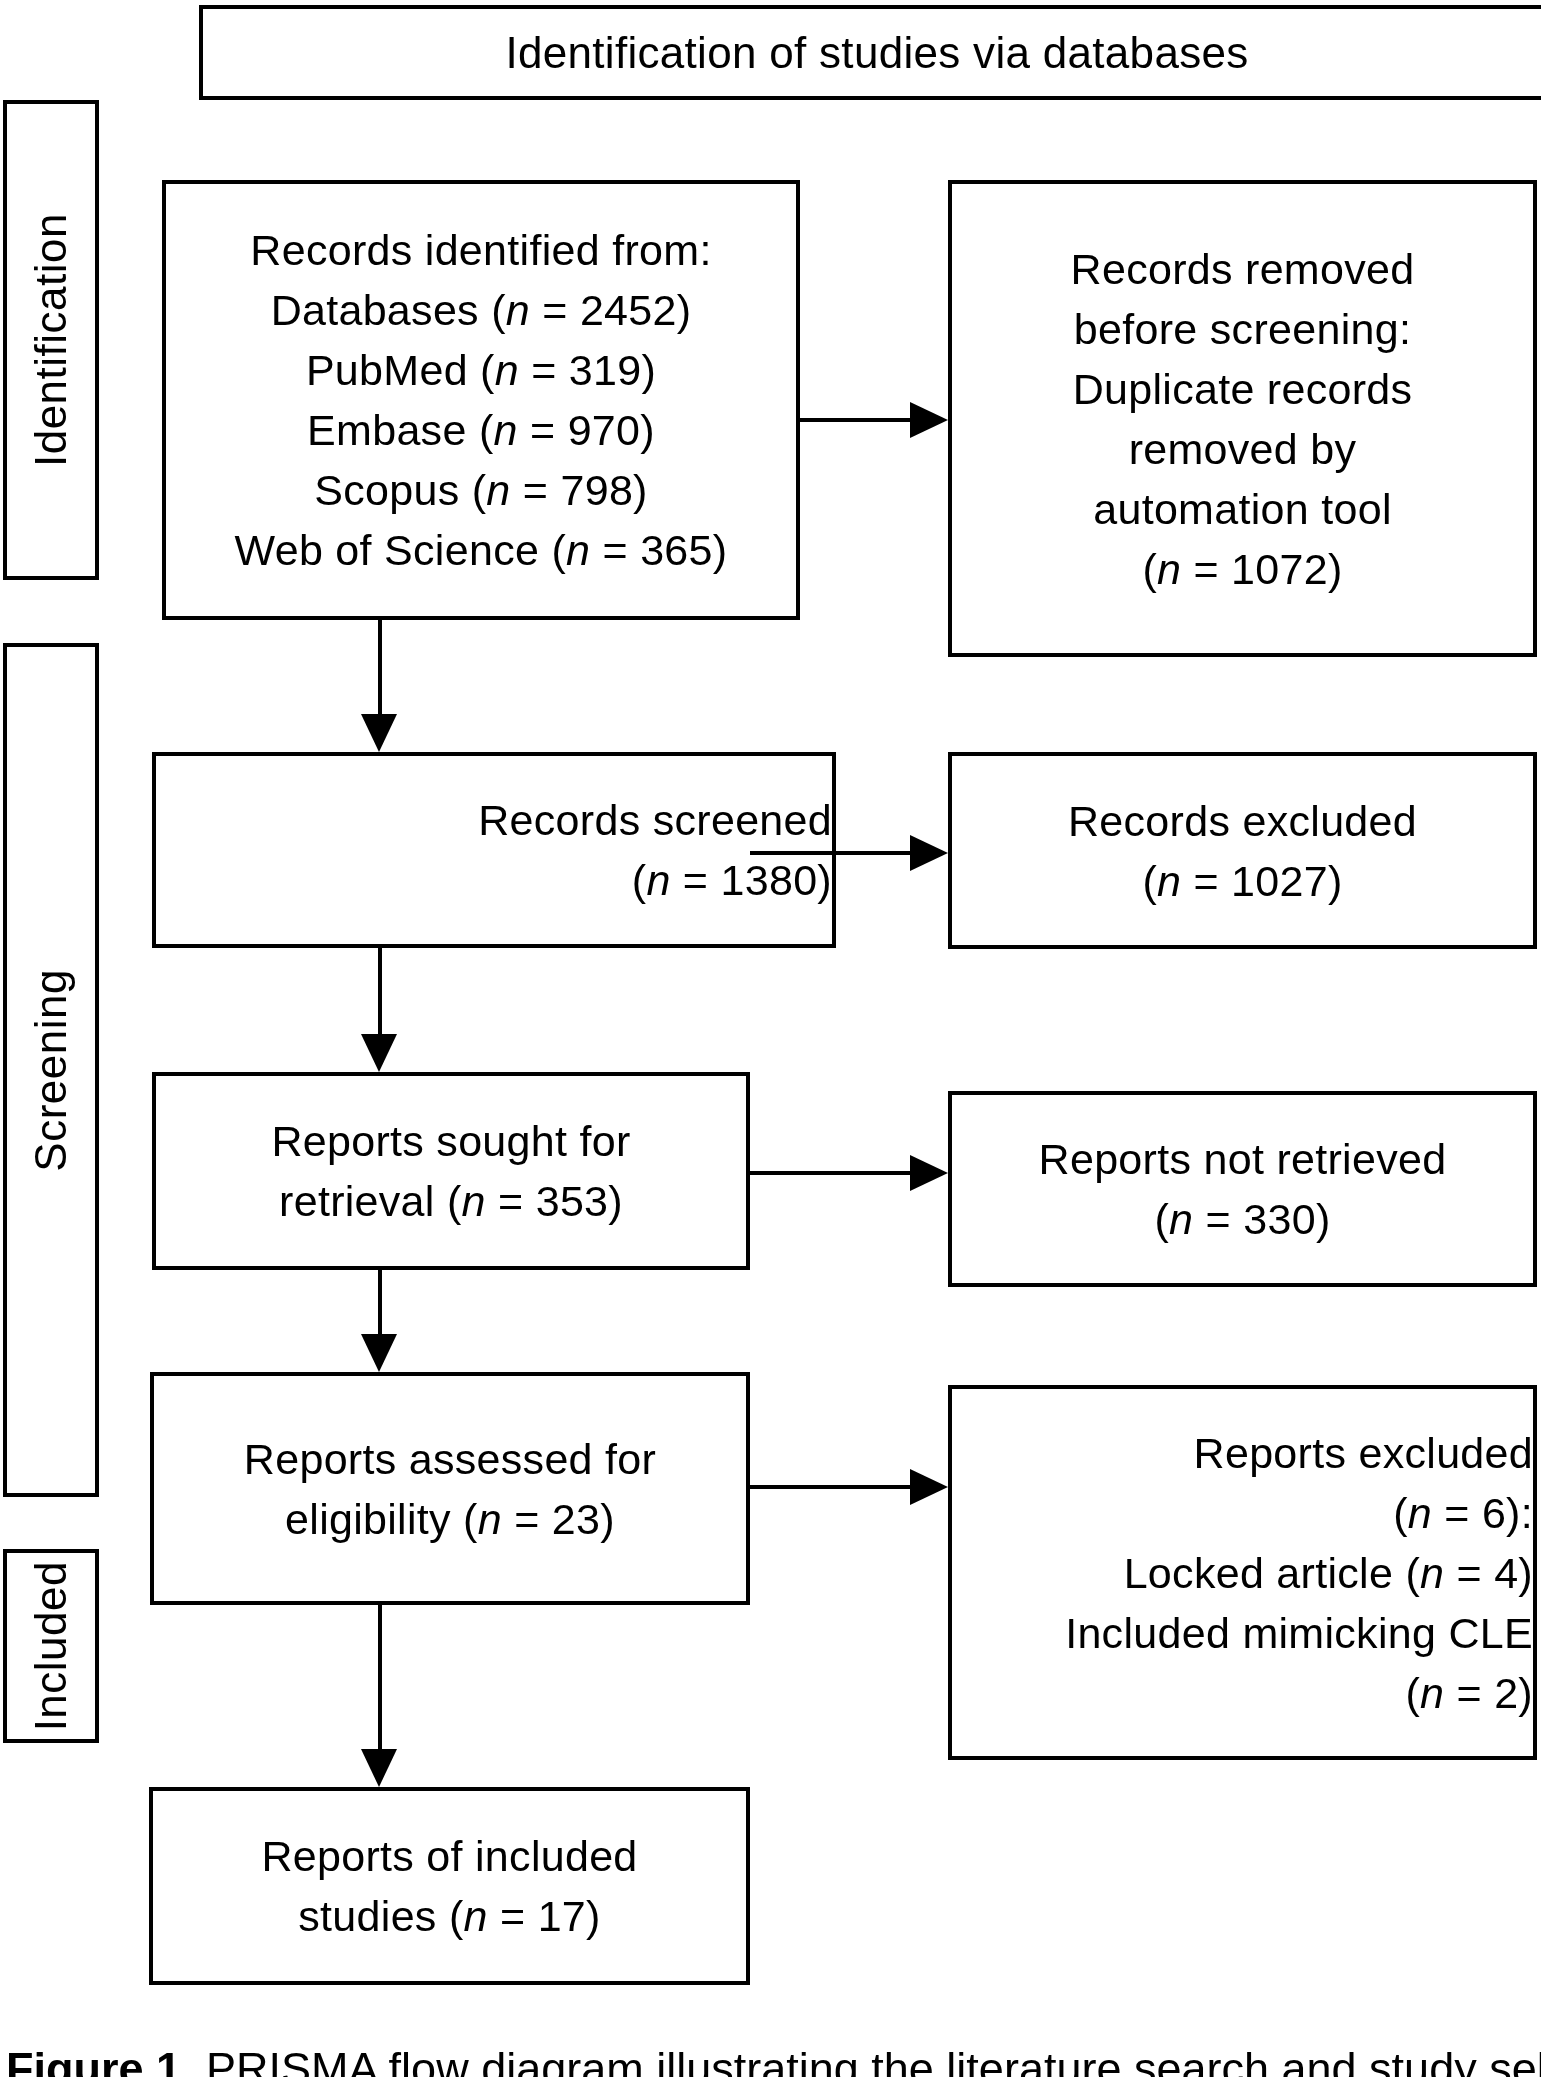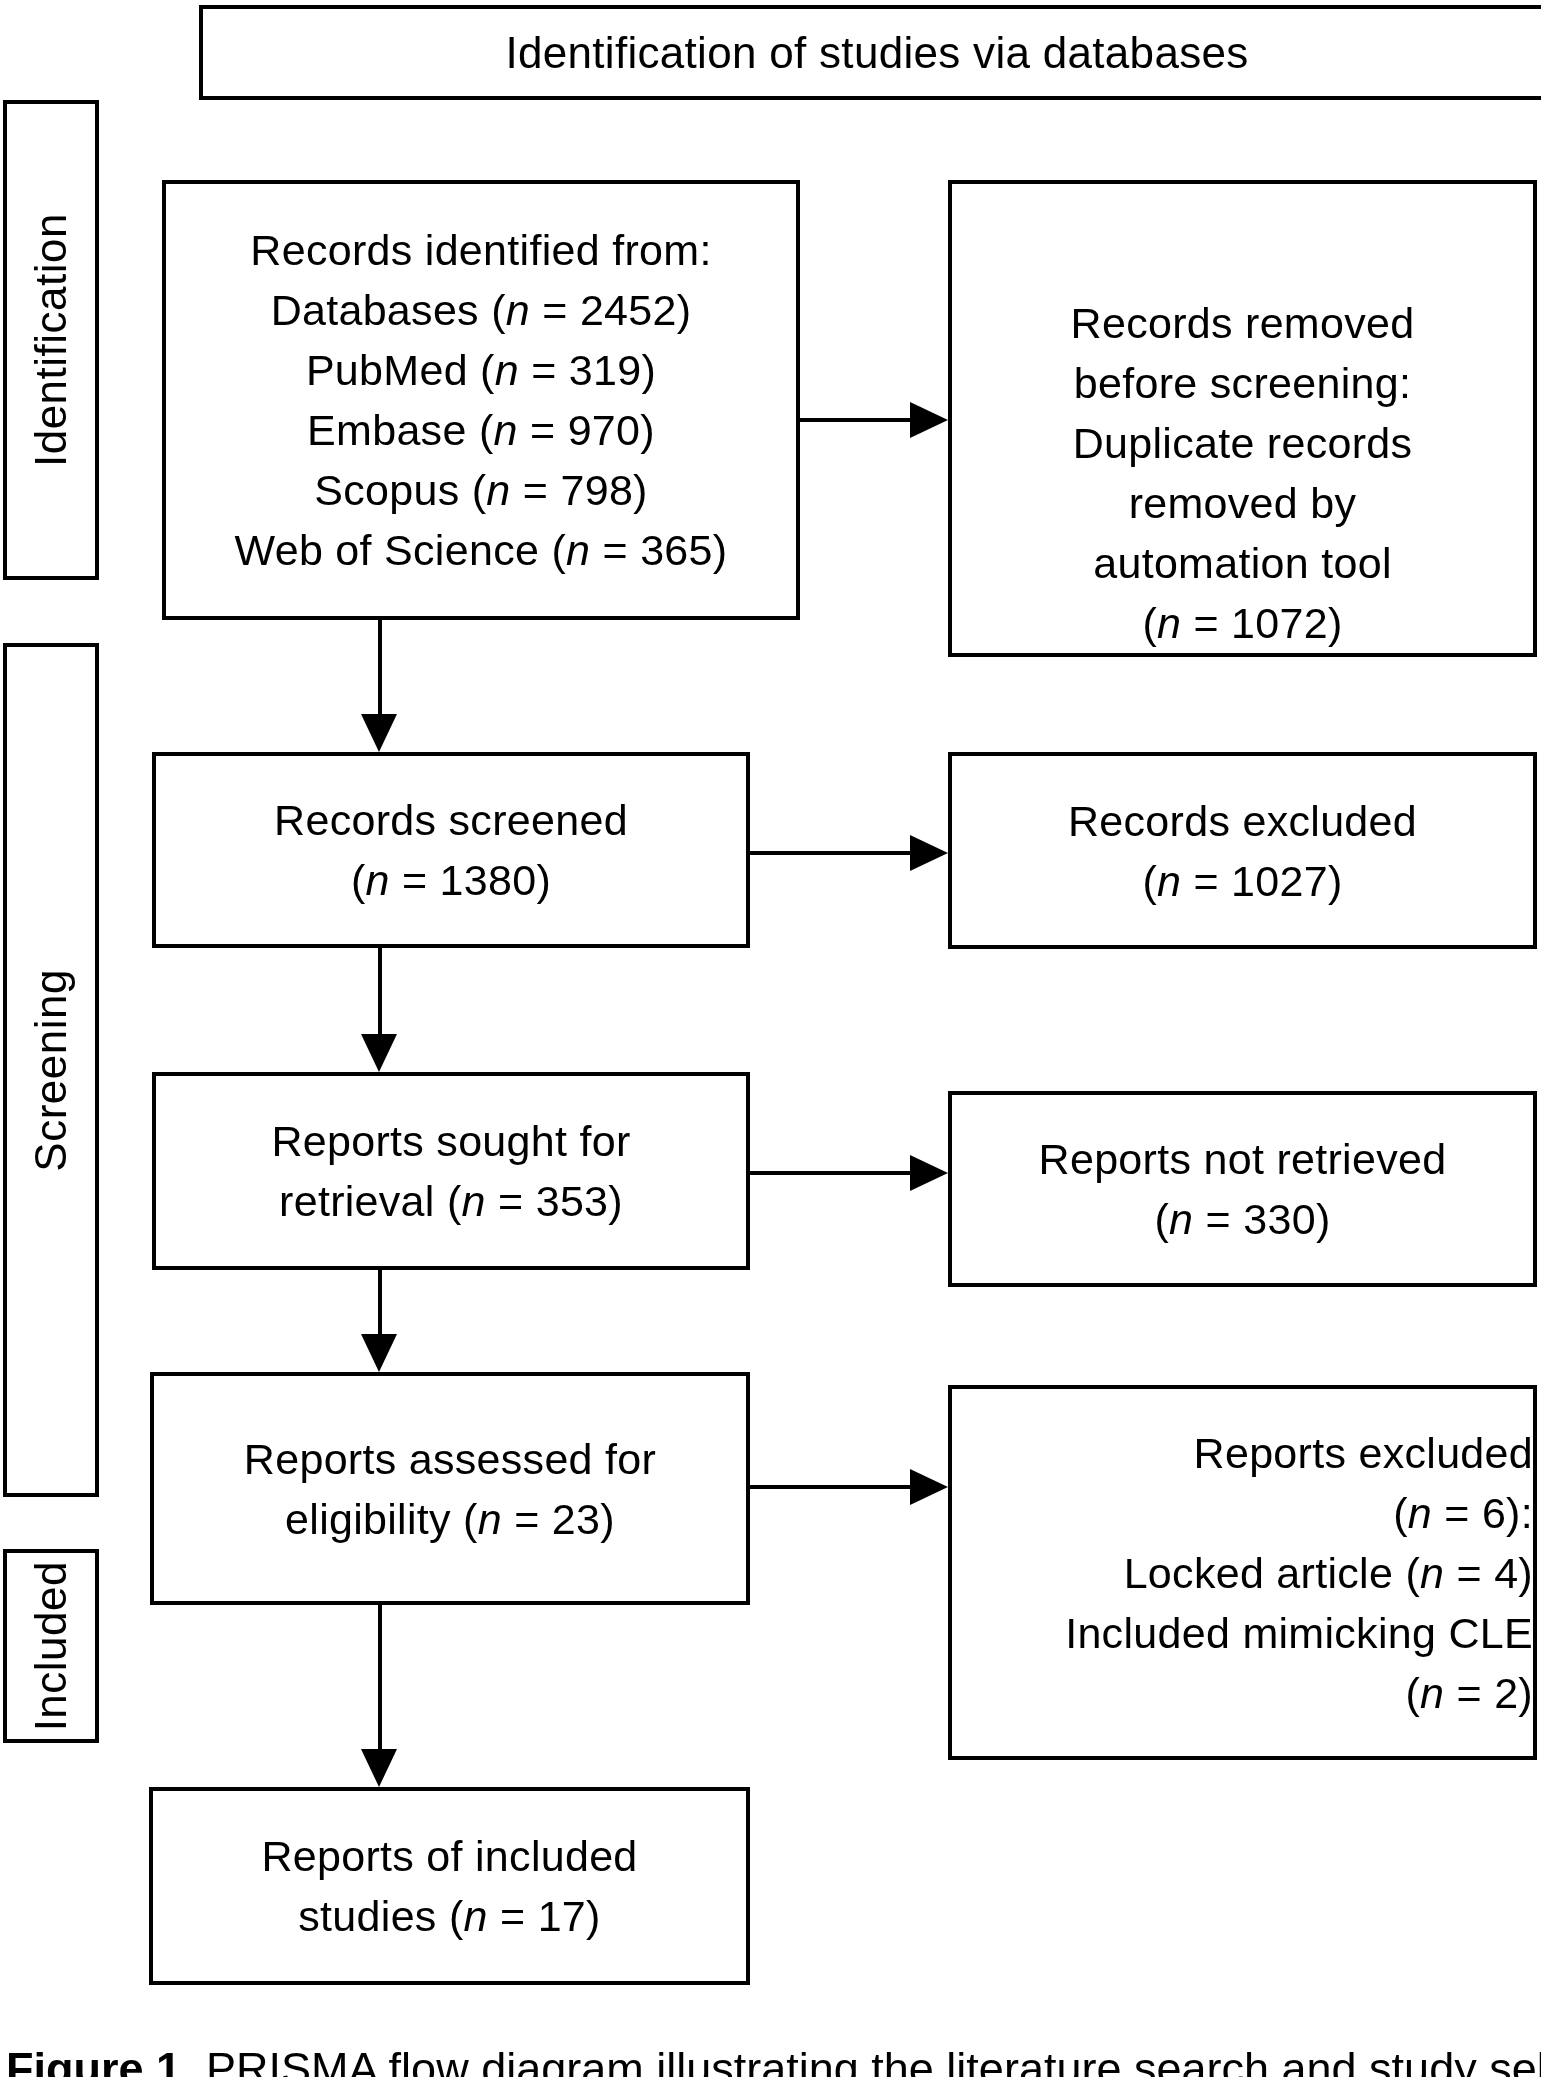--- a/index.html
+++ b/index.html
@@ -94,21 +94,21 @@
     <div class="flow-text">
         <div class="line">Records identified from:</div>
         <div class="line">Databases (<i>n</i> = 2452)</div>
         <div class="line">PubMed (<i>n</i> = 319)</div>
         <div class="line">Embase (<i>n</i> = 970)</div>
         <div class="line">Scopus (<i>n</i> = 798)</div>
         <div class="line">Web of Science (<i>n</i> = 365)</div>
       </div>
   </div>
 
-  <div class="box" style="left:152px; top:752px; width:598px; height:196px;">
+  <div class="box" style="left:152px; top:752px; width:684px; height:196px;text-align:right;">
     <div class="flow-text">
         <div class="line">Records screened</div>
         <div class="line">(<i>n</i> = 1380)</div>
       </div>
   </div>
 
   <div class="box" style="left:152px; top:1072px; width:598px; height:198px;">
     <div class="flow-text">
         <div class="line">Reports sought for</div>
         <div class="line">retrieval (<i>n</i> = 353)</div>
@@ -122,21 +122,21 @@
       </div>
   </div>
 
   <div class="box" style="left:149px; top:1787px; width:601px; height:198px;">
     <div class="flow-text">
         <div class="line">Reports of included</div>
         <div class="line">studies (<i>n</i> = 17)</div>
       </div>
   </div>
 
-  <div class="box" style="left:948px; top:180px; width:589px; height:477px;justify-content:flex-end;">
+  <div class="box" style="left:948px; top:180px; width:589px; height:477px;">
     <div class="flow-text">
         <div class="line">Records removed</div>
         <div class="line">before screening:</div>
         <div class="line">Duplicate records</div>
         <div class="line">removed by</div>
         <div class="line">automation tool</div>
         <div class="line">(<i>n</i> = 1072)</div>
       </div>
   </div>
 

